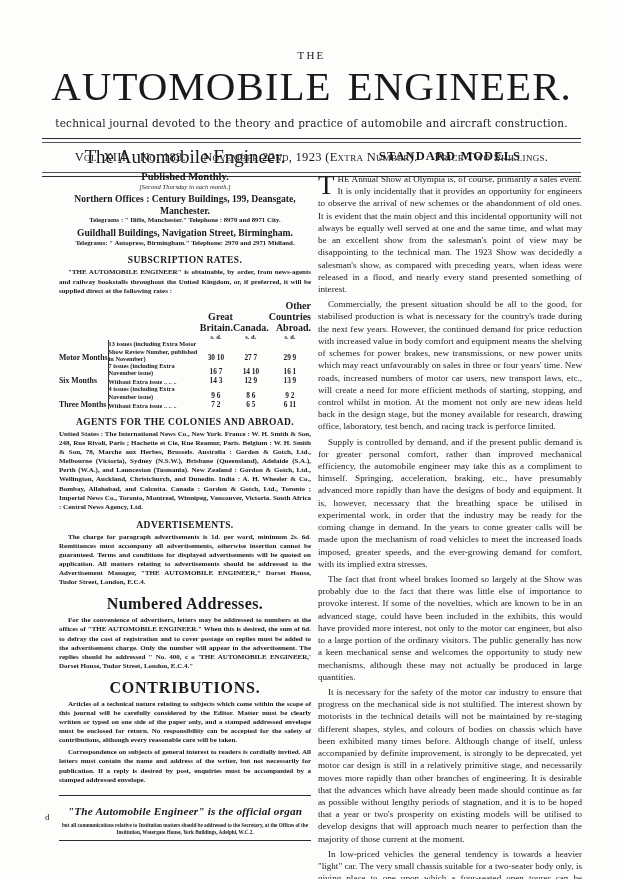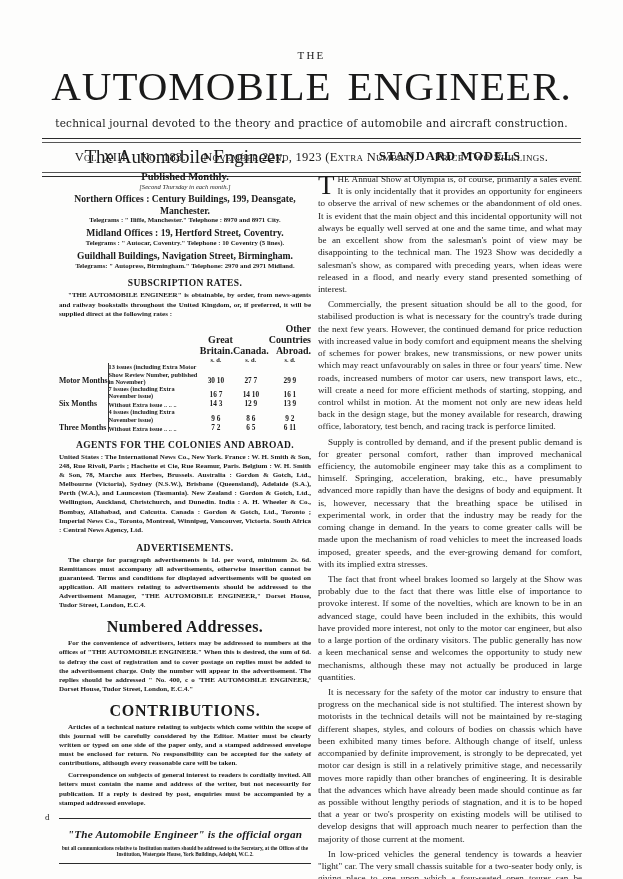--- a/index.html
+++ b/index.html
@@ -78,24 +78,20 @@
 
     <div class="colL">
 
       <div class="lede">The Automobile Engineer.</div>
       <div class="pubmonthly">Published Monthly.</div>
       <div class="pubital">[Second Thursday in each month.]</div>
 
       <div>
         <div class="office">Northern Offices : Century Buildings, 199, Deansgate, Manchester.</div>
         <div class="officesub">Telegrams : " Iliffe, Manchester."   Telephone : 8970 and 8971 City.</div>
-      </div>
-      <div>
-        <div class="office">Midland Offices : 19, Hertford Street, Coventry.</div>
-        <div class="officesub">Telegrams : " Autocar, Coventry."   Telephone : 10 Coventry (5 lines).</div>
       </div>
       <div>
         <div class="office">Guildhall Buildings, Navigation Street, Birmingham.</div>
         <div class="officesub">Telegrams: " Autopress, Birmingham."  Telephone: 2970 and 2971 Midland.</div>
       </div>
 
       <div class="smallhead">SUBSCRIPTION RATES.</div>
       <div class="just ind">"THE AUTOMOBILE ENGINEER" is obtainable, by order, from news-agents and railway bookstalls throughout the United Kingdom, or, if preferred, it will be supplied direct at the following rates :</div>
 
       <table class="subs">

